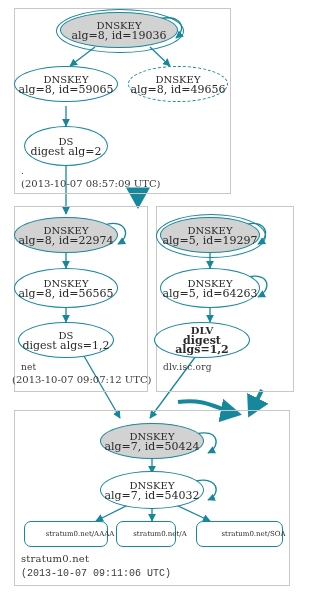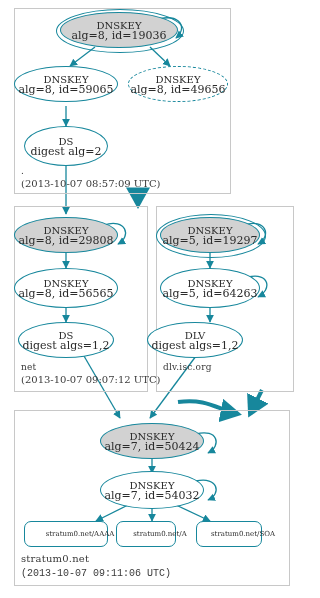--- a/index.html
+++ b/index.html
@@ -124,50 +124,50 @@
     <span class="l2">digest alg=2</span>
   </div>
 
   <div class="zone-label" style="left:21px;top:166px;">.</div>
   <div class="zone-time" style="left:21px;top:178px;">(2013-10-07 08:57:09 UTC)</div>
 
   <div class="zone-box" style="left:14px;top:206px;width:134px;height:186px;"></div>
 
   <div class="node ellipse shaded" style="left:14px;top:217px;width:104px;height:36px;">
     <span class="l1">DNSKEY</span>
-    <span class="l2">alg=8, id=29808</span>
+    <span class="l2">alg=8, id=22974</span>
   </div>
 
   <div class="node ellipse" style="left:14px;top:268px;width:104px;height:40px;">
     <span class="l1">DNSKEY</span>
     <span class="l2">alg=8, id=56565</span>
   </div>
 
   <div class="node ellipse" style="left:18px;top:322px;width:96px;height:36px;">
     <span class="l1">DS</span>
     <span class="l2">digest algs=1,2</span>
   </div>
 
   <div class="zone-label" style="left:21px;top:362px;">net</div>
-  <div class="zone-time" style="left:21px;top:374px;">(2013-10-07 09:07:12 UTC)</div>
+  <div class="zone-time" style="left:12px;top:374px;">(2013-10-07 09:07:12 UTC)</div>
 
   <div class="zone-box" style="left:156px;top:206px;width:138px;height:186px;"></div>
 
   <div class="node ellipse shaded" style="left:160px;top:217px;width:100px;height:36px;">
     <span class="l1">DNSKEY</span>
     <span class="l2">alg=5, id=19297</span>
   </div>
   <div class="anchor-ring" style="left:156px;top:214px;width:108px;height:42px;"></div>
 
   <div class="node ellipse" style="left:160px;top:268px;width:100px;height:40px;">
     <span class="l1">DNSKEY</span>
     <span class="l2">alg=5, id=64263</span>
   </div>
 
-  <div class="node ellipse" style="left:147px;top:322px;width:96px;height:36px;">
+  <div class="node ellipse" style="left:154px;top:322px;width:96px;height:36px;font-weight:bold;">
     <span class="l1">DLV</span>
     <span class="l2">digest algs=1,2</span>
   </div>
 
   <div class="zone-label" style="left:163px;top:362px;">dlv.isc.org</div>
 
   <div class="zone-box" style="left:14px;top:410px;width:276px;height:176px;"></div>
 
   <div class="node ellipse shaded" style="left:100px;top:423px;width:104px;height:36px;">
     <span class="l1">DNSKEY</span>
@@ -178,20 +178,20 @@
     <span class="l1">DNSKEY</span>
     <span class="l2">alg=7, id=54032</span>
   </div>
 
   <div class="node rrbox rr" style="left:24px;top:521px;width:84px;height:26px;">
     <span class="l1">stratum0.net/AAAA</span>
   </div>
   <div class="node rrbox rr" style="left:116px;top:521px;width:60px;height:26px;">
     <span class="l1">stratum0.net/A</span>
   </div>
-  <div class="node rrbox rr" style="left:196px;top:521px;width:66px;height:26px;">
+  <div class="node rrbox rr" style="left:196px;top:521px;width:87px;height:26px;">
     <span class="l1">stratum0.net/SOA</span>
   </div>
 
   <div class="zone-label" style="left:21px;top:553px;font-size:10px;">stratum0.net</div>
   <div class="zone-time" style="left:21px;top:568px;font-family:Liberation Mono, monospace;">(2013-10-07 09:11:06 UTC)</div>
 
 </div>
 
 </body></html>

